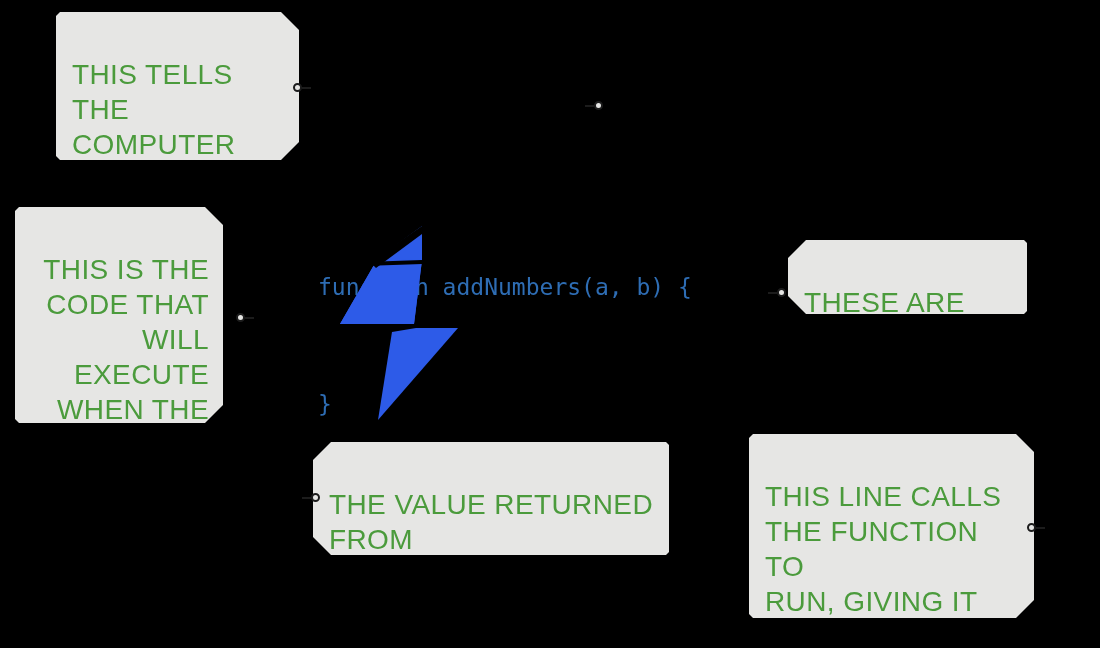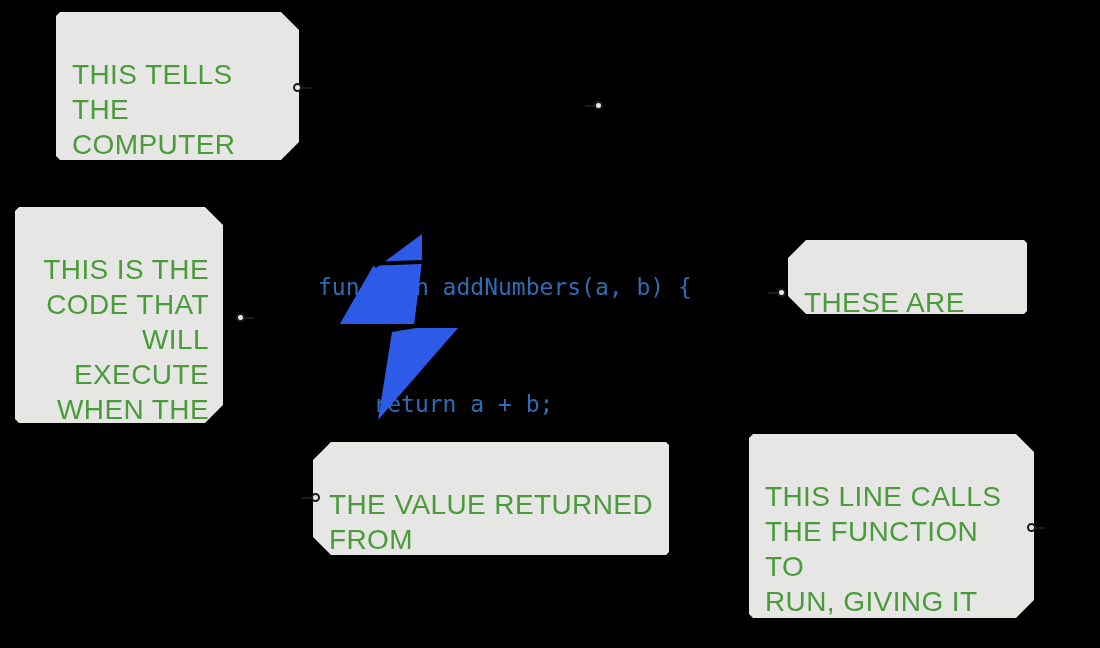--- a/index.html
+++ b/index.html
@@ -112,21 +112,20 @@
   .pin.pin-right::after { left: 7px; }
   .pin.pin-left::after  { right: 7px; }
 </style>
 </head>
 <body>
 
 <div id="stage">
 
   <div class="code-block">
     <div class="code-line">function addNumbers(a, b) {</div>
-    <div class="code-line">    return a + b;</div>
     <div class="code-line">}</div>
     <div class="code-line blank"></div>
     
     
   </div>
 
   <div class="bolt-wrap">
     <svg width="140" height="210" viewBox="0 0 140 210" xmlns="http://www.w3.org/2000/svg">
 
       <polygon points="92,6 48,38 10,104 84,104 92,40" fill="#2D5BE8"></polygon>

